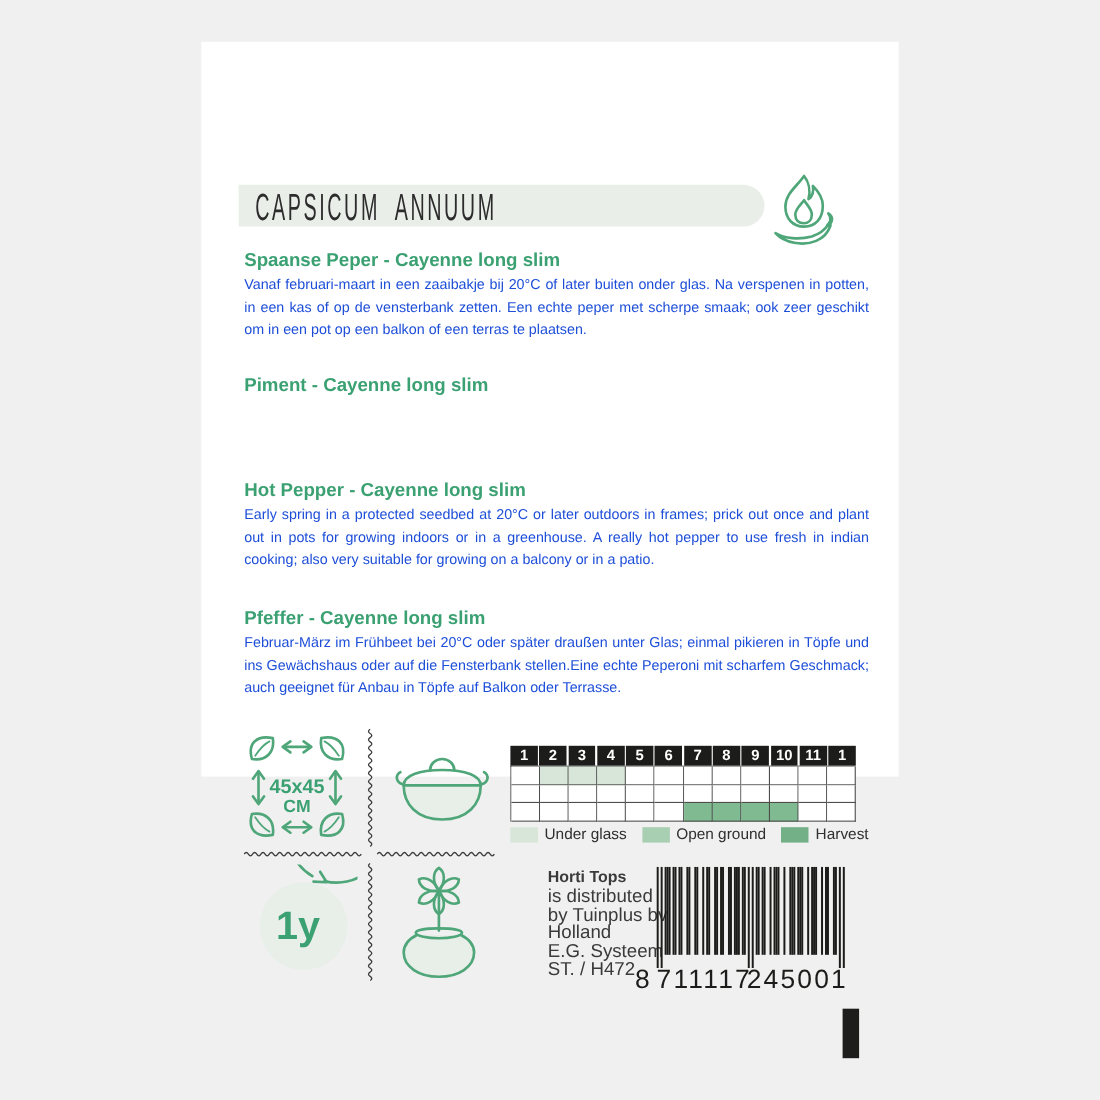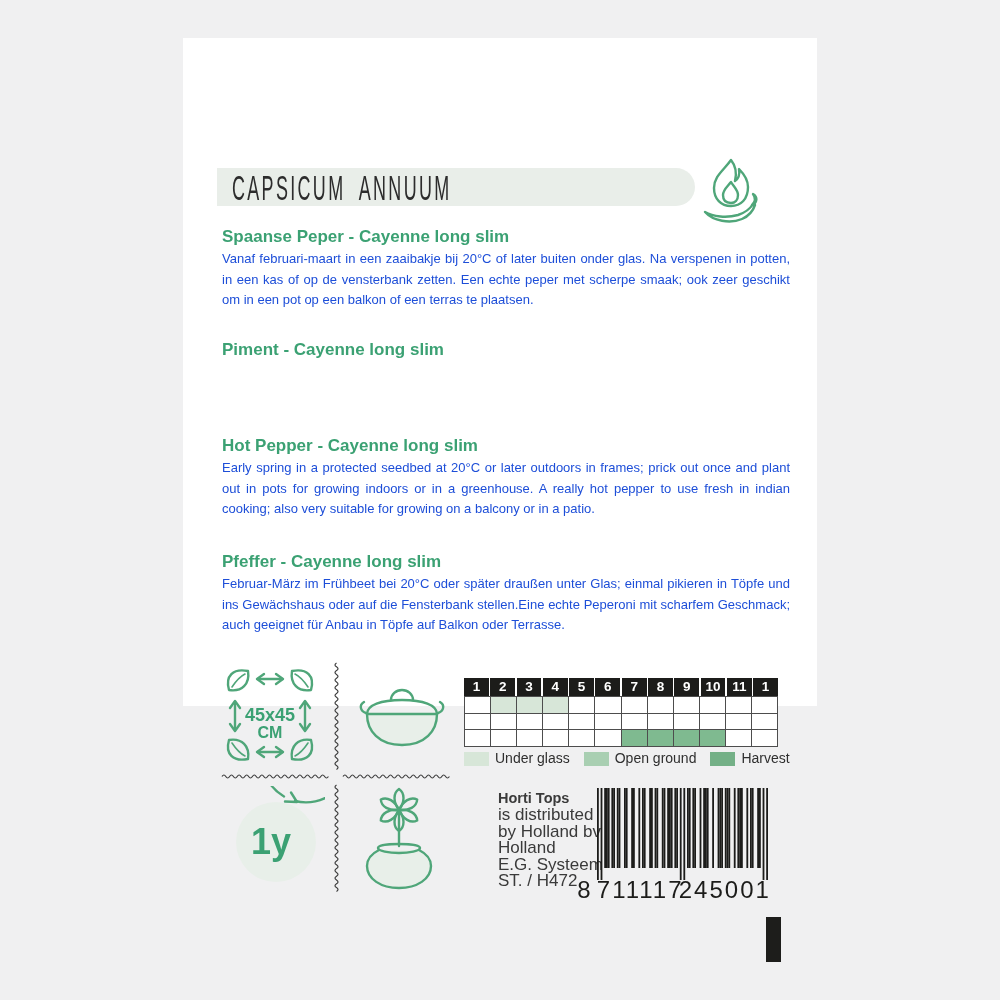--- a/index.html
+++ b/index.html
@@ -251,21 +251,21 @@
       <span class="llabel">Under glass</span>
       <span class="swatch" style="background: rgb(169, 207, 178);"></span>
       <span class="llabel">Open ground</span>
       <span class="swatch" style="background: rgb(116, 176, 135);"></span>
       <span class="llabel">Harvest</span>
     </div>
 
   <div class="distributor">
       <div class="dist-title">Horti Tops</div>
       <div class="dist-line">is distributed</div>
-      <div class="dist-line">by Holland bv</div>
+      <div class="dist-line">by Tuinplus bv</div>
       <div class="dist-line">Holland</div>
       <div class="dist-line">E.G. Systeem</div>
       <div class="dist-line">ST. / H472</div>
     </div>
 
   <div class="barcode">
     <svg id="bcsvg" width="200" height="120" viewBox="0 0 200 120">
         <rect x="22.00" y="0" width="1.80" height="92" fill="#1c1c1a"></rect>
         <rect x="25.60" y="0" width="1.80" height="92" fill="#1c1c1a"></rect>
         <rect x="29.20" y="0" width="1.80" height="80" fill="#1c1c1a"></rect>

